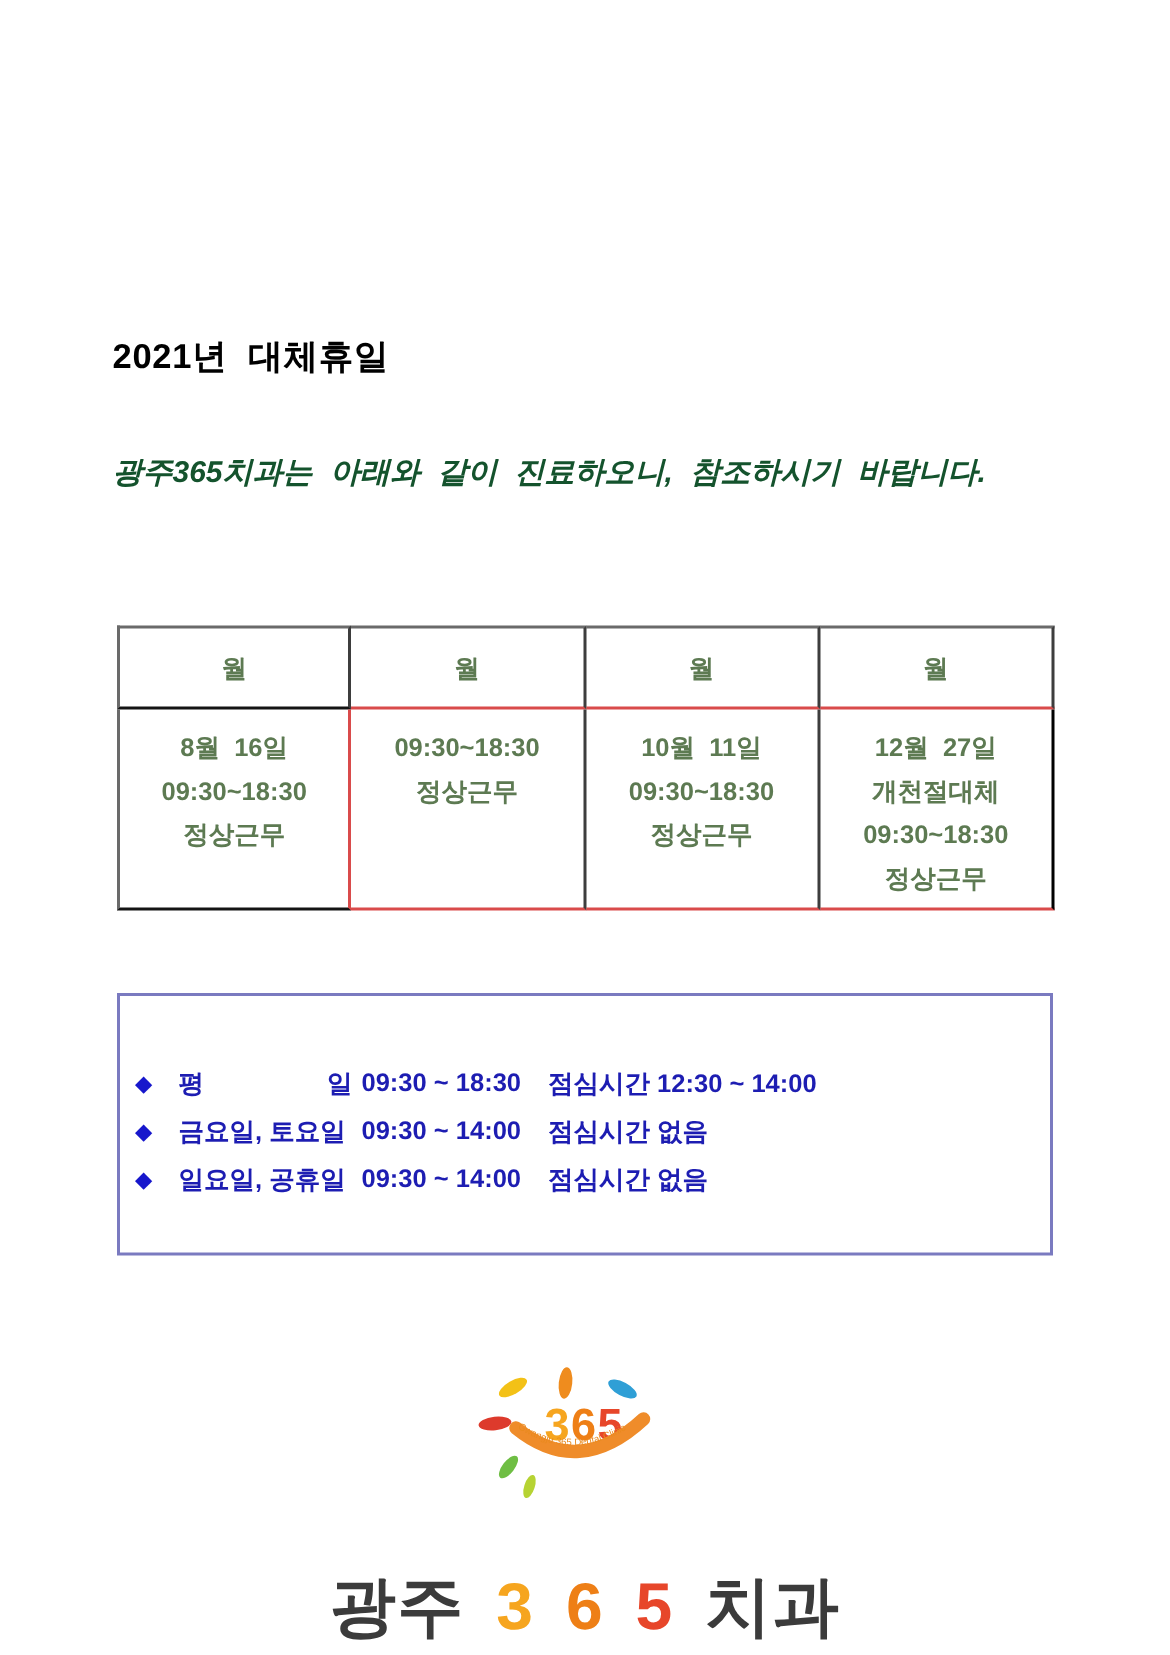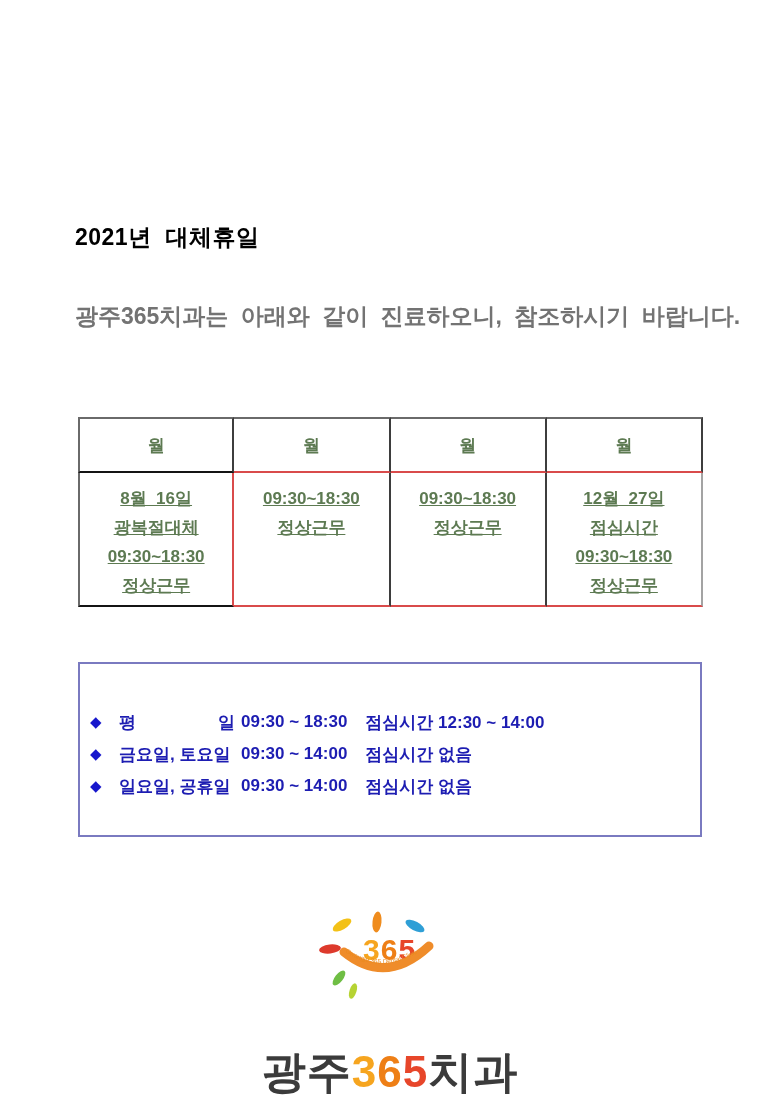--- a/index.html
+++ b/index.html
@@ -6,47 +6,47 @@
   body{
     width:780px;height:1103px;position:relative;background:#ffffff;
     font-family:"Liberation Sans","DejaVu Sans",sans-serif;overflow:hidden;
   }
   
   .doc-title{
     position:absolute;left:75px;top:222px;font-size:23px;font-weight:bold;
     color:#000000;word-spacing:7px;letter-spacing:0.5px;
   }
   .doc-subtitle{
-    position:absolute;left:75px;top:301px;font-size:23px;font-weight:bold;
-    color:#737373;word-spacing:6px;
+    position:absolute;left:75px;top:301px;font-size:20px;font-weight:bold;
+    color:#14532d;word-spacing:6px;font-style:italic;
   }
   
   .htable{
     position:absolute;left:78px;top:417px;width:625px;
     display:grid;grid-template-columns:repeat(4,1fr);
   }
   .th{
     height:56px;display:flex;align-items:center;justify-content:center;
     font-size:17px;font-weight:bold;color:#5d7a52;
     border-top:2px solid #6a6a6a;border-right:2px solid #3d3d3d;
     border-bottom:2px solid #141414;box-sizing:border-box;
   }
   .th.first{border-left:2px solid #6a6a6a;}
   .th.red-bottom{border-bottom-color:#d94b4b;}
   .td{
     height:134px;box-sizing:border-box;padding-top:11px;text-align:center;
   }
   .td .cline{
     font-size:17px;font-weight:bold;color:#5d7a52;line-height:29px;
-    white-space:pre;text-align:center;text-decoration:underline;
+    white-space:pre;text-align:center;
   }
   .td.c1{border-left:2px solid #6a6a6a;border-right:2px solid #d94b4b;border-bottom:2px solid #141414;}
   .td.c2{border-right:2px solid #3d3d3d;border-bottom:2px solid #d94b4b;}
   .td.c3{border-right:2px solid #3d3d3d;border-bottom:2px solid #d94b4b;}
-  .td.c4{border-right:2px solid #a3a3a3;border-bottom:2px solid #d94b4b;}
+  .td.c4{border-right:2px solid #000000;border-bottom:2px solid #d94b4b;}
   
   .hours-box{
     position:absolute;left:78px;top:662px;width:624px;height:175px;
     box-sizing:border-box;border:2px solid #7a7ac0;
     padding:42px 0 0 10px;
   }
   .hb-line{
     display:flex;align-items:center;height:32px;
     font-size:17px;font-weight:bold;color:#1d1db2;white-space:pre;
   }
@@ -58,21 +58,21 @@
   .hb-time{margin-left:6px;}
   .hb-lunch{margin-left:18px;}
   
   .logo-row{
     position:absolute;left:0;top:888px;width:780px;
     display:flex;justify-content:center;align-items:center;gap:44px;flex-direction:column;
   }
   .logo-icon{width:150px;height:118px;flex:none;}
   .wordmark{
     font-size:44px;font-weight:bold;letter-spacing:1px;line-height:1;
-    display:flex;align-items:center;
+    display:flex;align-items:center;gap:21px;
   }
   .wm-dark{color:#3b3b3b;}
   .wm-3{color:#f6a51f;text-shadow:0 2px 0 rgba(255,255,255,0.6);}
   .wm-6{color:#ee7f16;text-shadow:0 2px 0 rgba(255,255,255,0.6);}
   .wm-5{color:#e7462a;text-shadow:0 2px 0 rgba(255,255,255,0.6);}
   .icon-digit{font-weight:bold;font-family:"Liberation Sans","DejaVu Sans",sans-serif;}
 </style>
 </head>
 <body>
 
@@ -80,35 +80,35 @@
 <div class="doc-subtitle">광주365치과는 아래와 같이 진료하오니, 참조하시기 바랍니다.</div>
 
 <div class="htable">
   <div class="th first">월</div>
   <div class="th red-bottom">월</div>
   <div class="th red-bottom">월</div>
   <div class="th red-bottom">월</div>
 
   <div class="td c1">
     <div class="cline">8월  16일</div>
-    <div class="cline">광복절대체</div>
     <div class="cline">09:30~18:30</div>
     <div class="cline">정상근무</div>
   </div>
   <div class="td c2">
     <div class="cline">09:30~18:30</div>
     <div class="cline">정상근무</div>
   </div>
   <div class="td c3">
+    <div class="cline">10월  11일</div>
     <div class="cline">09:30~18:30</div>
     <div class="cline">정상근무</div>
   </div>
   <div class="td c4">
     <div class="cline">12월  27일</div>
-    <div class="cline">점심시간</div>
+    <div class="cline">개천절대체</div>
     <div class="cline">09:30~18:30</div>
     <div class="cline">정상근무</div>
   </div>
 </div>
 
 <div class="hours-box">
   <div class="hb-line">
     <span class="hb-bullet">◆</span>
     <span class="hb-days justify">
       <span>평</span>

